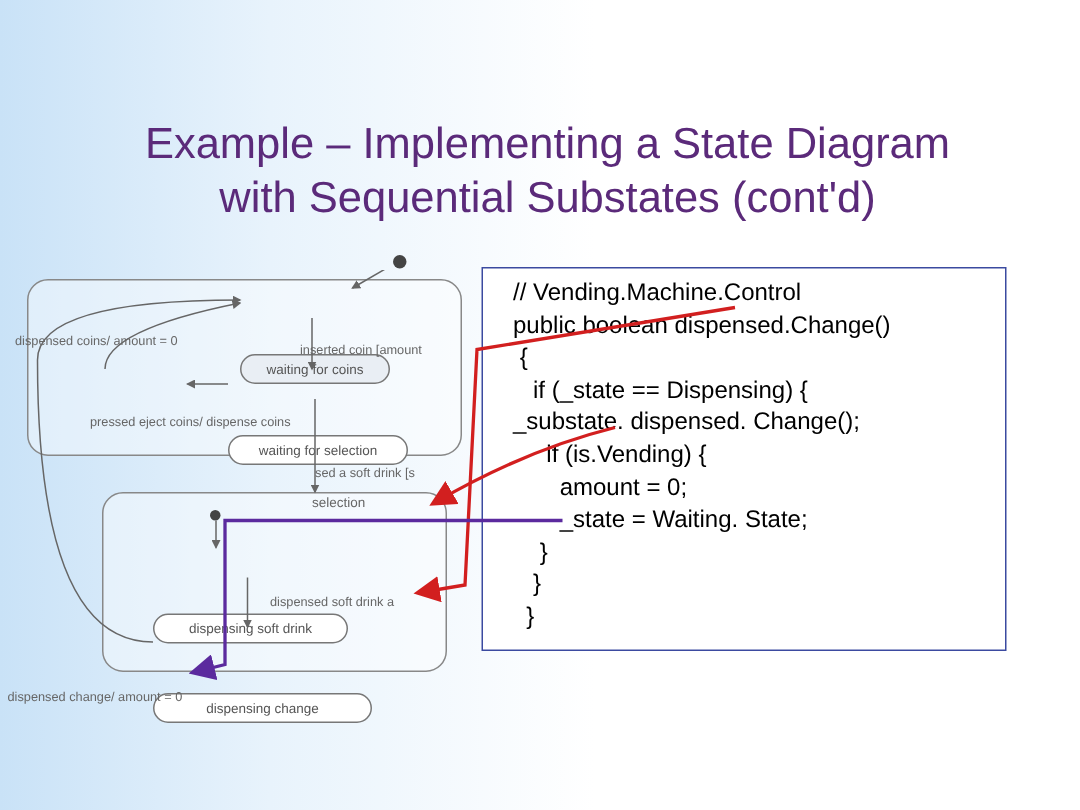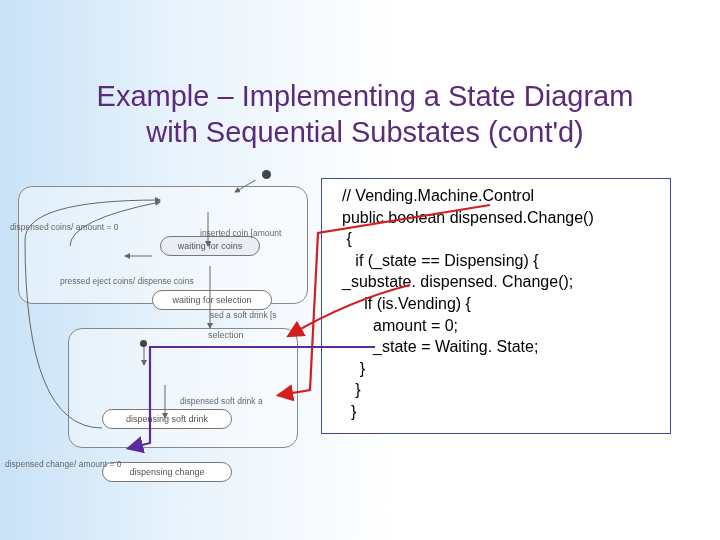--- a/index.html
+++ b/index.html
@@ -132,21 +132,21 @@
     <div class="dlabel" style="top:150px; left:198px; font-size:9px;">selection</div>
 
     <div style="position:absolute; top:160px; left:130px; width:7px; height:7px; border-radius:50%; background:#444;"></div>
 
     <div class="state-box" style="top:185px; left:92px; width:130px; height:20px;">
       <span>dispensing soft drink</span>
     </div>
 
     <div class="dlabel" style="top:216px; left:170px;">dispensed soft drink a</div>
 
-    <div class="state-box" style="top:238px; left:92px; width:130px; height:20px;">
+    <div class="state-box" style="top:238px; left:92px; width:146px; height:20px;">
       <span>dispensing change</span>
     </div>
 
     <div class="dlabel" style="top:266px; left:-5px;margin-top:13px;">dispensed change/ amount = 0</div>
 
     <svg class="arrow-svg">
       <defs>
         <marker id="ahsm" markerWidth="6" markerHeight="6" refX="5" refY="3" orient="auto">
           <path d="M0,0 L6,3 L0,6 Z" fill="#666"></path>
         </marker>

